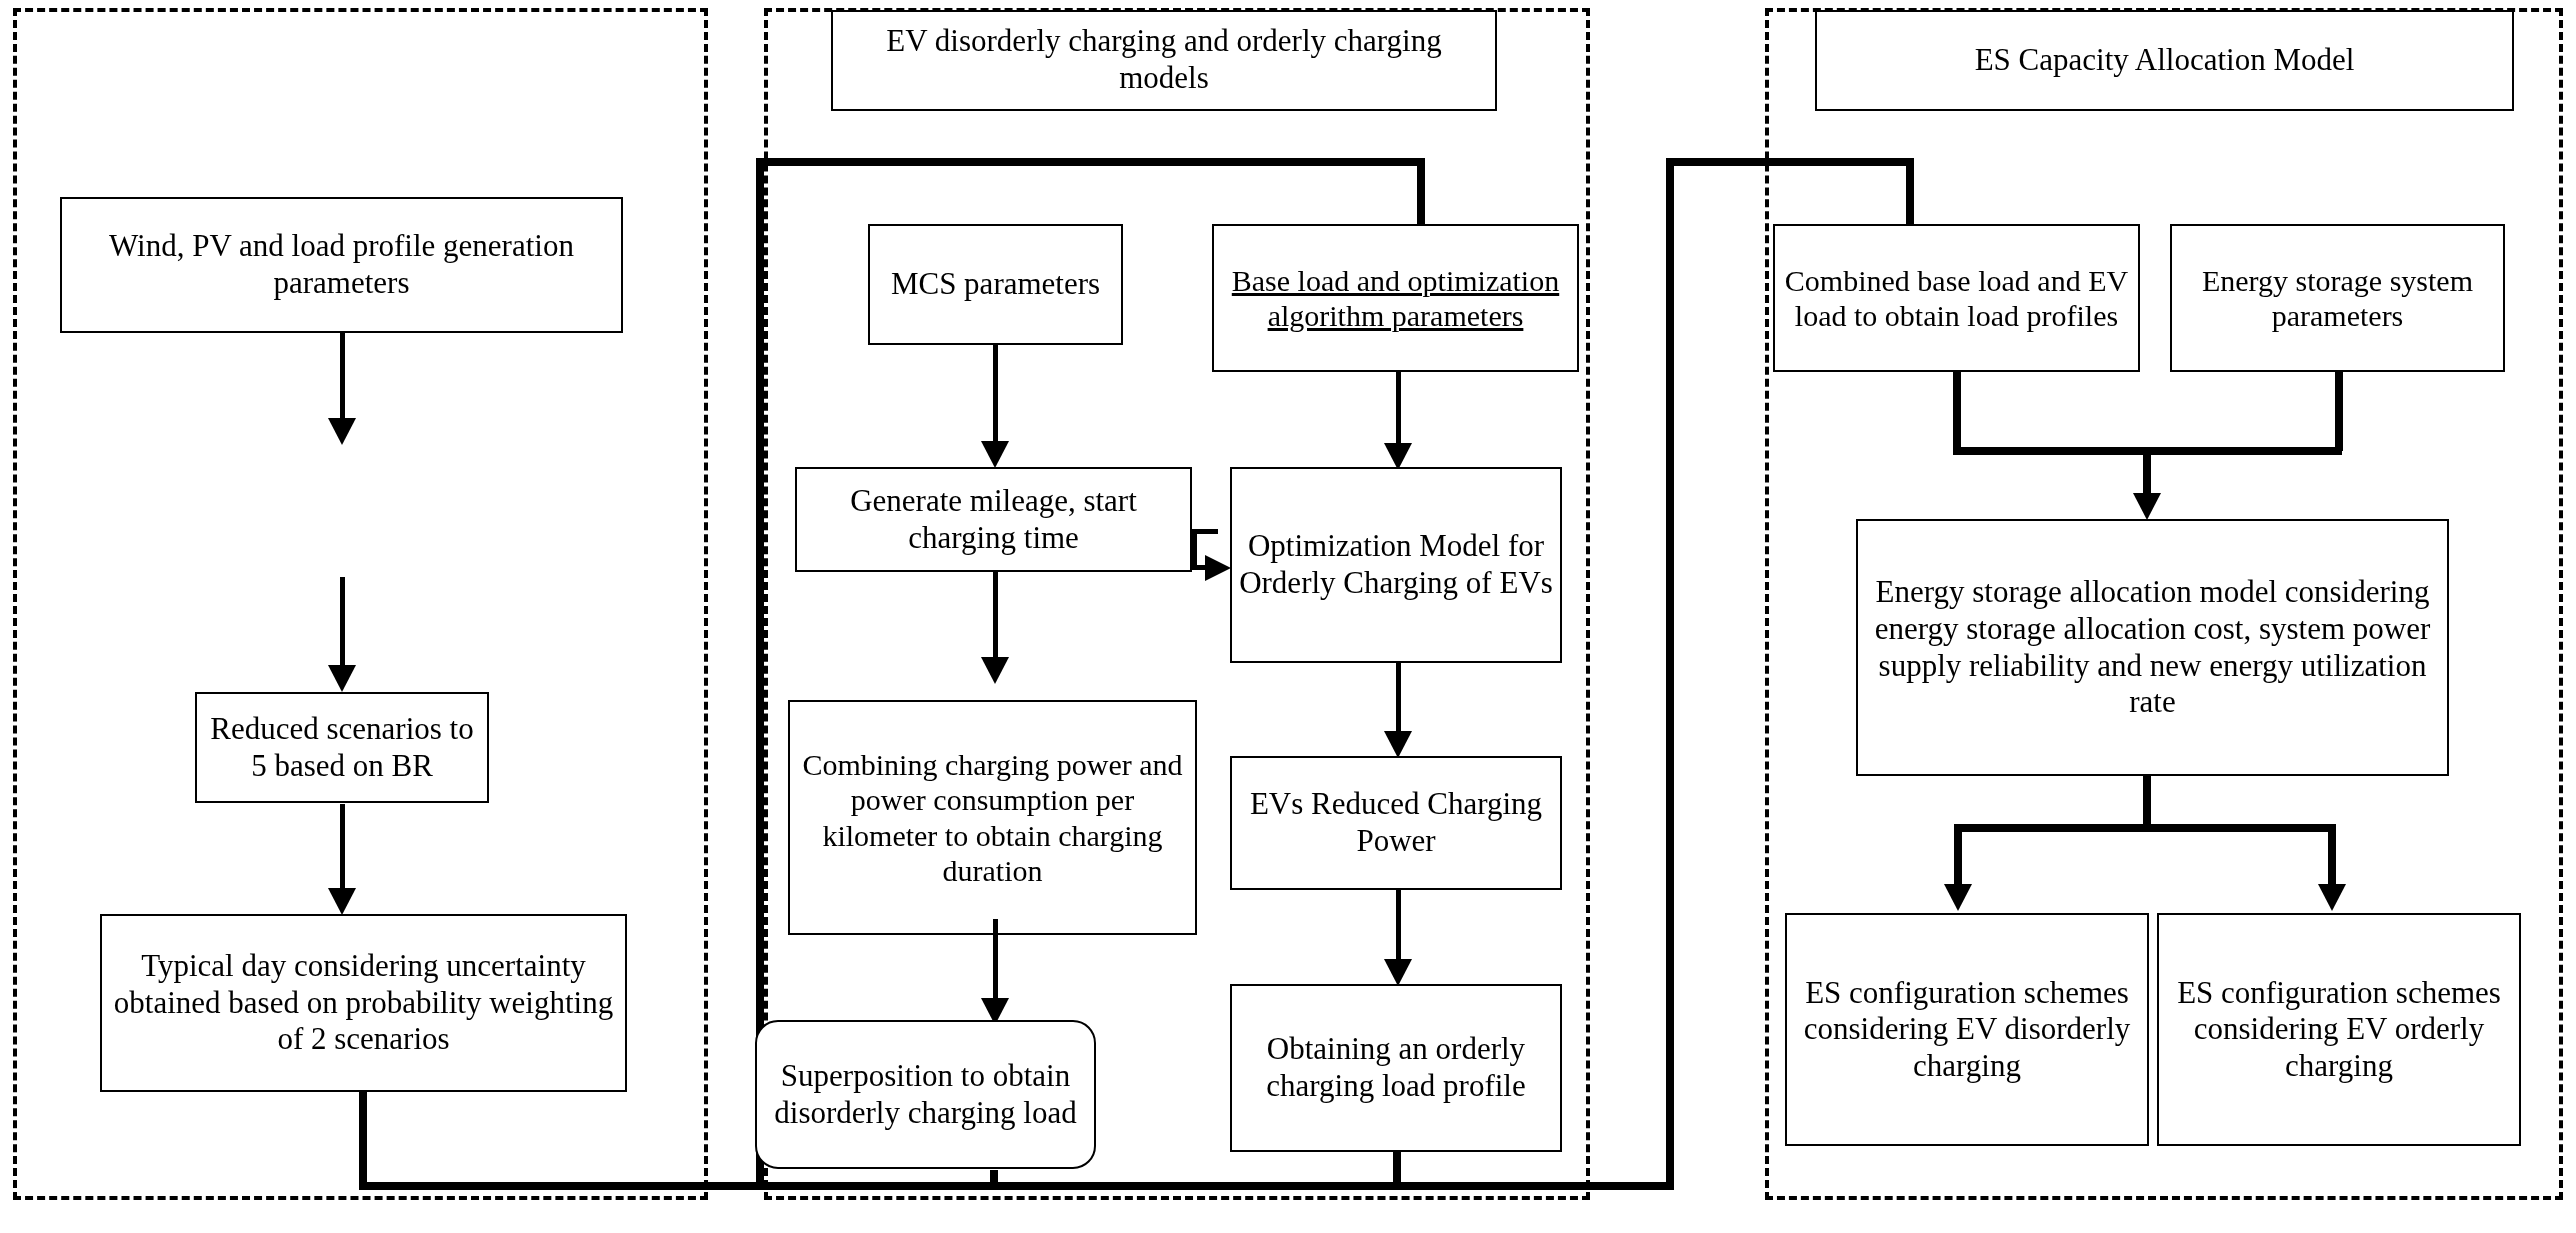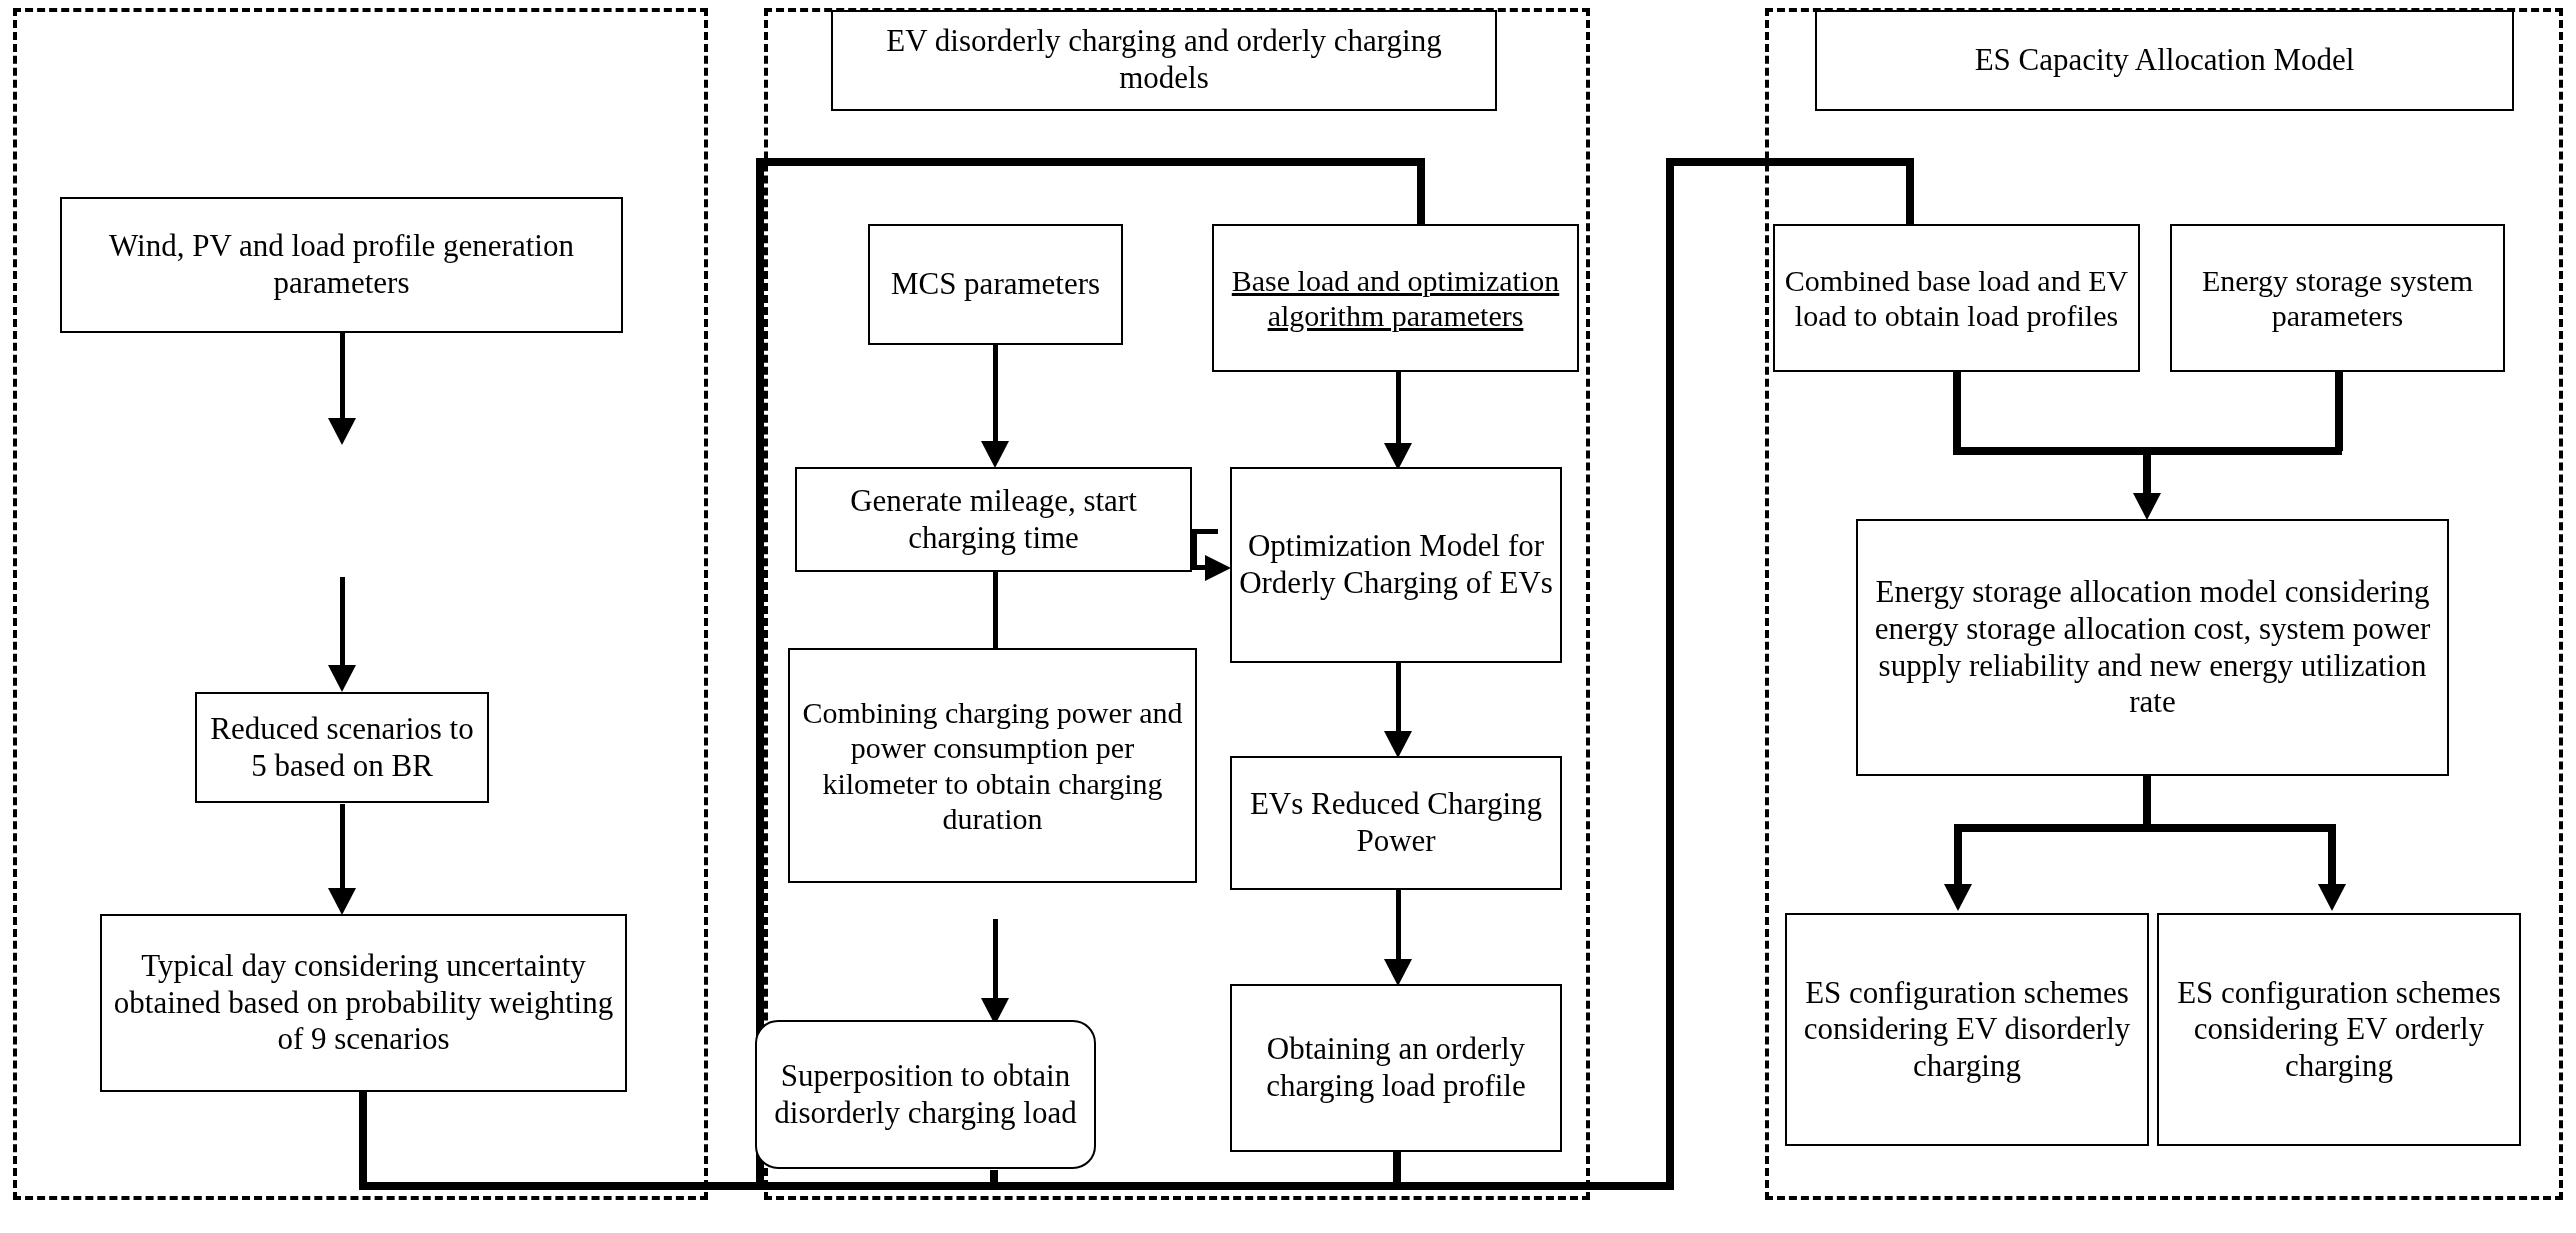--- a/index.html
+++ b/index.html
@@ -103,21 +103,21 @@
   <div class="arrow-down" style="left:328px; top:665px;"></div>
 
   <div class="box t52" style="left:195px; top:692px; width:294px; height:111px;">
     <span>Reduced scenarios to 5 based on BR</span>
   </div>
 
   <div class="vline" style="left:340px; top:804px; height:95px;"></div>
   <div class="arrow-down" style="left:328px; top:888px;"></div>
 
   <div class="box t52" style="left:100px; top:914px; width:527px; height:178px;">
-    <span>Typical day considering uncertainty obtained based on probability weighting of 9 scenarios</span>
+    <span>Typical day considering uncertainty obtained based on probability weighting of 2 scenarios</span>
   </div>
 
   <div class="vline vline-thick" style="left:359px; top:1092px; height:95px;"></div>
 
   <div class="box t52" style="left:831px; top:9.5px; width:666px; height:101px;">
     <span>EV disorderly charging and orderly charging models</span>
   </div>
 
   <div class="vline vline-thick" style="left:756px; top:158px; height:1029px;"></div>
   <div class="hline hline-thick" style="left:756px; top:158px; width:668px;"></div>
@@ -147,21 +147,21 @@
   </div>
 
   <div class="vline" style="left:1192px; top:529px; height:41px;"></div>
   <div class="hline" style="left:1192px; top:529px; width:26px;"></div>
   <div class="hline" style="left:1192px; top:565px; width:26px;"></div>
   <div class="arrow-right" style="left:1205px; top:555px;"></div>
 
   <div class="vline" style="left:993px; top:572px; height:95px;"></div>
   <div class="arrow-down" style="left:981px; top:657px;"></div>
 
-  <div class="box t50" style="left:788px; top:648px; width:409px; height:235px;justify-content:flex-end;">
+  <div class="box t50" style="left:788px; top:700px; width:409px; height:235px;justify-content:flex-end;">
     <span>Combining charging power and power consumption per kilometer to obtain charging duration</span>
   </div>
 
   <div class="vline" style="left:1396px; top:663px; height:83px;"></div>
   <div class="arrow-down" style="left:1384px; top:731px;"></div>
 
   <div class="box t52" style="left:1230px; top:756px; width:332px; height:134px;">
     <span>EVs Reduced Charging Power</span>
   </div>
 

